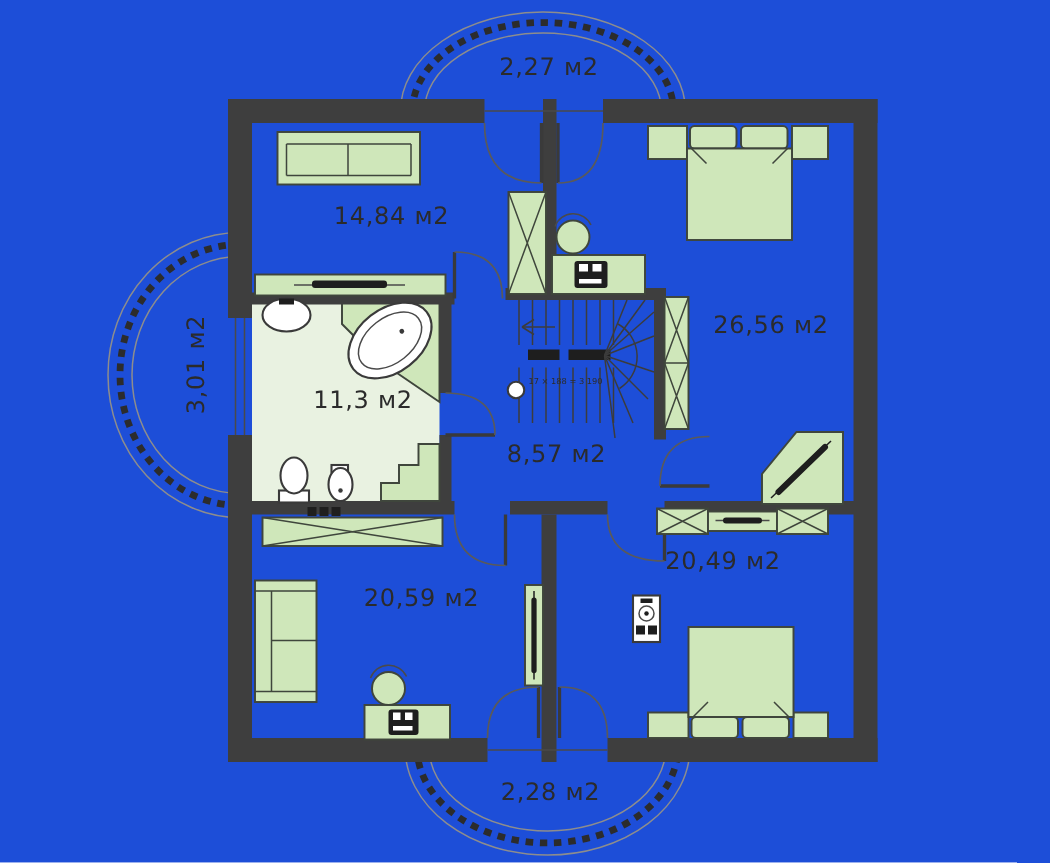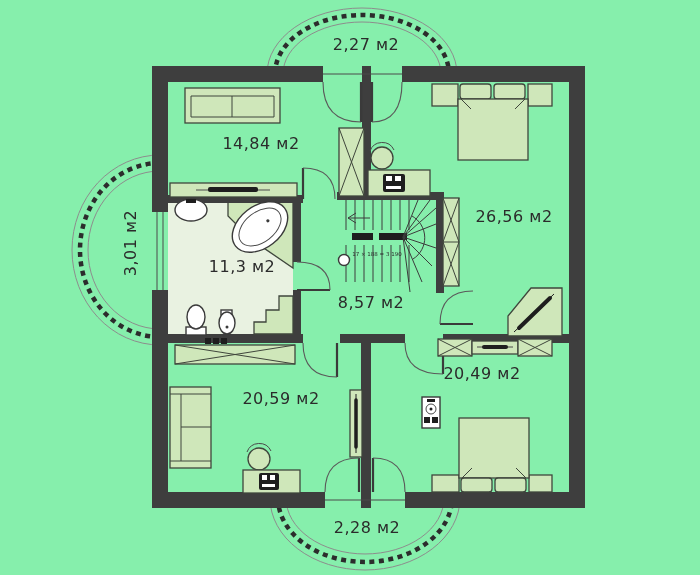--- a/index.html
+++ b/index.html
@@ -1,16 +1,16 @@
 <!DOCTYPE html>
 <html style="--wall: #3e3e3e; --furn: #cfe7ba; --furn_stroke: #3f463c; --bath_floor: #e9f2e1; --label: #2b2b2b;"><head>
 <meta charset="utf-8">
 <style>
   html,body{margin:0;padding:0;background:#ffffff;}
-  .stage{position:relative;width:700px;height:575px;background:#86efac;overflow:hidden;
+  .stage{position:relative;width:700px;height:575px;background:#1d4ed8;overflow:hidden;
          font-family:"DejaVu Sans", sans-serif;}
   svg{position:absolute;left:0;top:0;}
   .wall{fill:var(--wall,#3e3e3e);stroke:none;}
   .floor-bath{fill:var(--bath_floor,#e9f2e1);stroke:none;}
   .furn{fill:var(--furn,#cfe7ba);stroke:var(--furn_stroke,#3f463c);stroke-width:1.3;}
   .furnline{stroke:var(--furn_stroke,#3f463c);stroke-width:1;fill:none;}
   .fixture{fill:#ffffff;stroke:#3a3a3a;stroke-width:1.4;}
   .thin{stroke:#4a4a4a;stroke-width:1;fill:none;}
   .door{stroke:#5a5a5a;stroke-width:1.1;fill:none;}
   .leaf{stroke:#3a3a3a;stroke-width:2.2;fill:none;}

